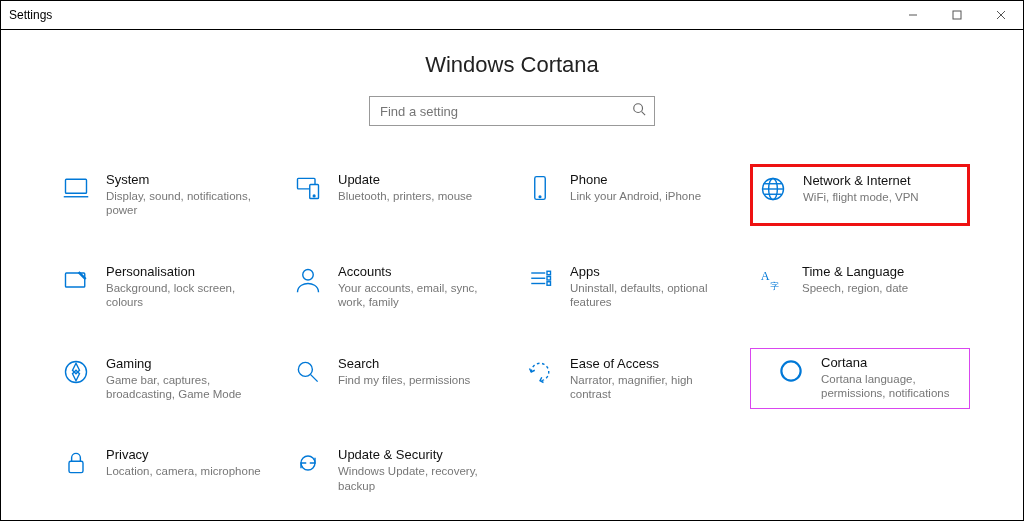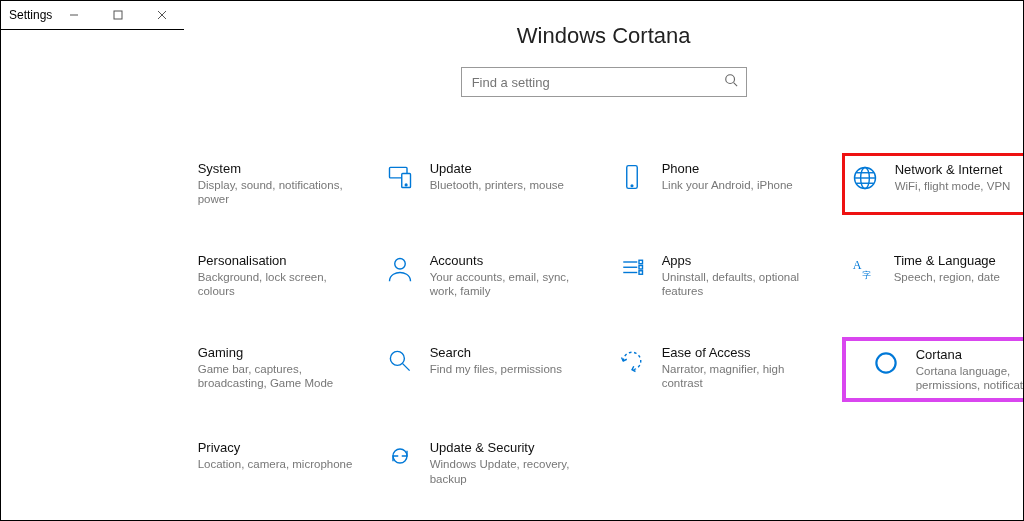--- a/index.html
+++ b/index.html
@@ -11,21 +11,21 @@
     background: #fff;
     color: #000;
     overflow: hidden;
   }
   .window {
     width: 1024px;
     height: 521px;
     border: 1px solid #000;
     box-sizing: border-box;
     display: flex;
-    flex-direction: row;
+    flex-direction: column;
   }
   .titlebar {
     height: 28px;
     display: flex;
     align-items: center;
     justify-content: space-between;
     padding-left: 8px;
     border-bottom: 1px solid #000;
   }
   .titlebar .title {
@@ -50,21 +50,21 @@
   h1 {
     text-align: center;
     font-weight: 400;
     font-size: 22px;
     margin: 22px 0 18px 0;
     color: #222;
   }
   .search-wrap {
     display: flex;
     justify-content: center;
-    margin-bottom: 56px;
+    margin-bottom: 38px;
   }
   .search {
     width: 286px;
     height: 30px;
     border: 1px solid #999;
     display: flex;
     align-items: center;
     padding: 0 8px;
     box-sizing: border-box;
   }
@@ -92,21 +92,21 @@
     gap: 14px;
     padding: 6px 8px 6px 4px;
     box-sizing: border-box;
     border: 2px solid transparent;
     min-height: 60px;
   }
   .card.highlight {
     border: 3px solid #e11;
   }
   .card.boxed {
-    border: 4px solid #d946ef;
+    border: 1px solid #d946ef;
     padding-left: 24px;
   }
   .card .icon {
     width: 32px;
     height: 32px;
     flex: 0 0 32px;
     color: #0078d7;
     display: flex;
     align-items: flex-start;
     justify-content: center;

